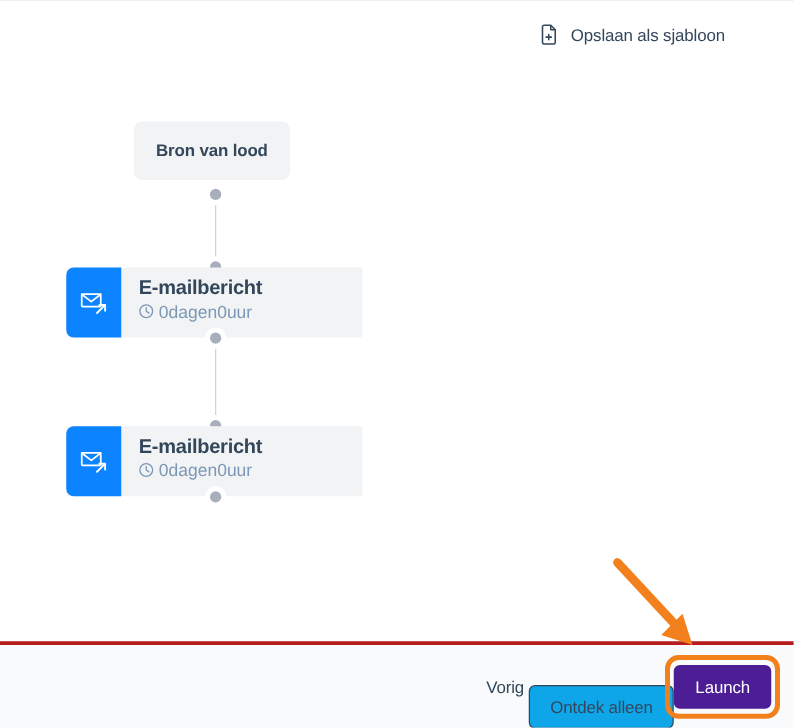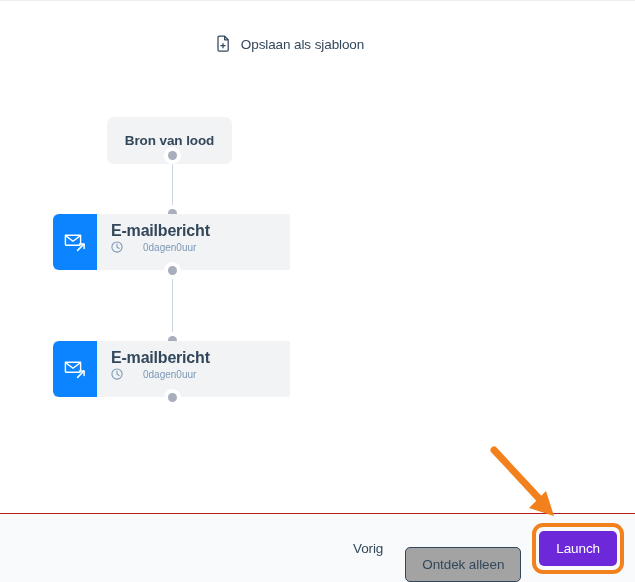--- a/index.html
+++ b/index.html
@@ -25,21 +25,20 @@
   #header-bar {
     position: absolute;
     left: 0; top: 0;
     width: 635px; height: 54px;
     display: flex;
     align-items: center;
     justify-content: flex-end;
     padding-right: 55px;
     gap: 28px;
     background: #ffffff;
-    flex-direction: column;
   }
 
   .header-action {
     display: flex;
     align-items: center;
     gap: 9px;
     cursor: pointer;
     background: none;
     border: none;
     padding: 2px 0;
@@ -57,21 +56,21 @@
     left: 0; top: 54px;
     width: 635px;
     height: 458px;
     background: #ffffff;
     overflow: hidden;
   }
 
   
   #source-card {
     position: absolute;
-    left: 107px; top: 62px;
+    left: 107px; top: 42px;
     width: 125px; height: 47px;
     background: #f2f3f5;
     border-radius: 7px;
     display: flex;
     align-items: center;
     justify-content: center;
     cursor: pointer;
   }
   #source-card .title {
     font-size: 13.5px;
@@ -111,23 +110,23 @@
   .email-card .title {
     font-size: 16px;
     font-weight: 700;
     color: #33475b;
     line-height: 17px;
     letter-spacing: -0.2px;
   }
   .email-card .meta {
     display: flex;
     align-items: center;
-    gap: 20px;
+    gap: 4px;
     margin-top: 2px;
-    font-size: 10px;
+    font-size: 14px;
     color: #7c98b6;
   }
   .email-card .meta svg { display: block; }
 
   
   .conn {
     position: absolute;
     left: 172px;
     width: 1px;
     background: #cbd6e2;
@@ -173,61 +172,60 @@
   #dot-e1-out   { left: 172px; top: 211px; }
   #dot-e2-in    { left: 172px; top: 281px; }
   #dot-e2-out   { left: 172px; top: 338px; }
 
   
   #footer {
     position: absolute;
     left: 0; top: 512px;
     width: 635px; height: 70px;
     background: #f8fafb;
-    border-top: 1px solid #b91c1c;
+    border-top: 3px solid #b91c1c;
     display: flex;
     align-items: center;
     justify-content: flex-end;
-    gap: 18px;
     padding-right: 18px;
   }
 
   #back-link {
     font-size: 13.5px;
     color: #33475b;
     background: none;
     border: none;
     cursor: pointer;
     font-family: "Liberation Sans", sans-serif;
     padding: 6px 4px;
     letter-spacing: -0.1px;
   }
 
   #discover-button {
     font-family: "Liberation Sans", sans-serif;
     font-size: 13.5px;
     color: #33475b;
-    background: #a3a3a3;
+    background: #0ea5e9;
     border: 1px solid #33475b;
     border-radius: 5px;
     padding: 9px 16px;
     cursor: pointer;
     letter-spacing: -0.1px;
     margin-top: 32px;
   }
 
   #launch-wrap {
     position: relative;
     display: inline-block;
   }
   #launch-button {
     font-family: "Liberation Sans", sans-serif;
     font-size: 13.5px;
     color: #ffffff;
-    background: #6d28d9;
+    background: #4c1d95;
     border: none;
     border-radius: 5px;
     padding: 10px 17px;
     cursor: pointer;
     letter-spacing: -0.1px;
     position: relative;
     z-index: 2;
   }
   #highlight-ring {
     position: absolute;

